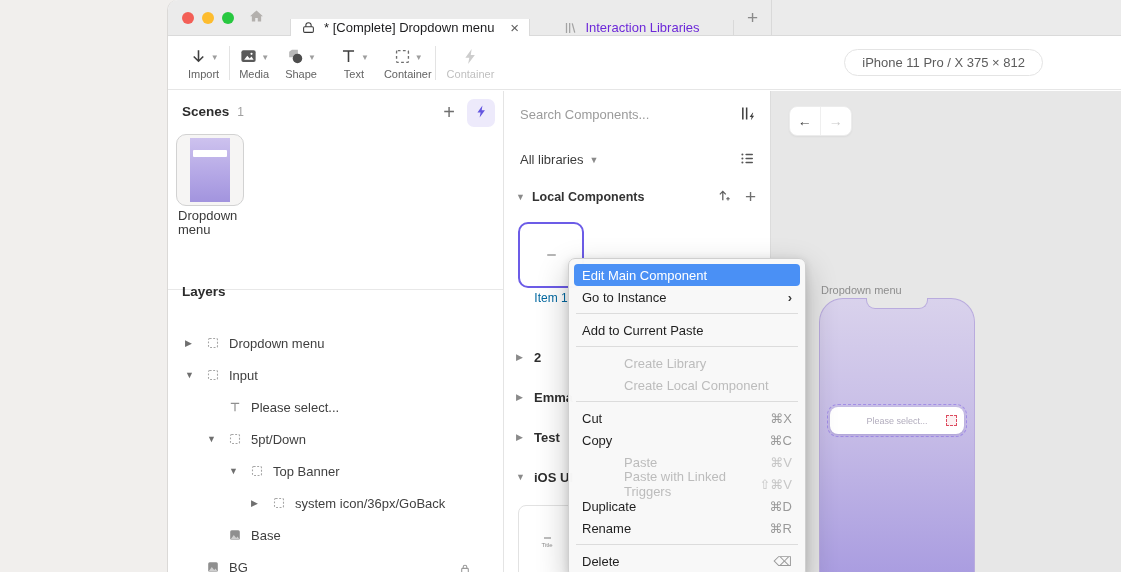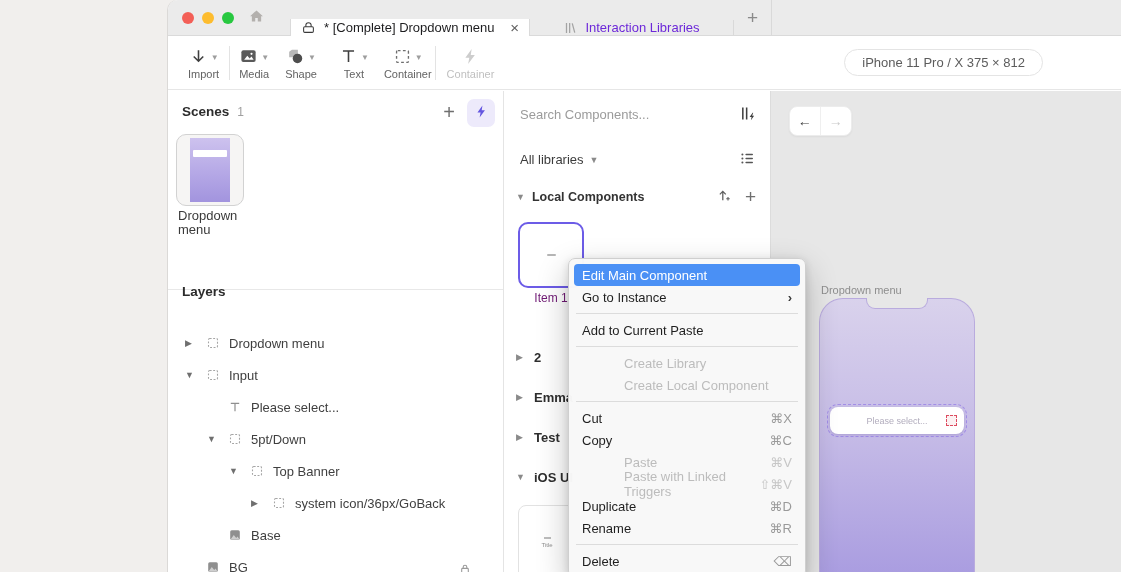--- a/index.html
+++ b/index.html
@@ -88,21 +88,21 @@
   .local-header .caret { font-size:9px; color:#8a8a8a; }
   .local-header .htitle { font-size:12.5px; font-weight:bold; color:#333; }
   .local-actions { position:absolute; right:14px; top:96px; display:flex; align-items:center; gap:13px; }
   .local-actions .plus { font-size:19px; color:#6f6f6f; line-height:18px; }
   .comp-card {
     position:absolute; left:14px; top:131px; width:66px; height:66px;
     border:2px solid #6c5ce7; border-radius:10px; background:#fff;
     display:flex; align-items:center; justify-content:center;
   }
   .comp-card .dash { width:9px; height:2px; background:#b5b5b5; border-radius:1px; }
-  .comp-card-label { position:absolute; left:14px; top:200px; width:66px; text-align:center; font-size:12px; color:#701a75; }
+  .comp-card-label { position:absolute; left:14px; top:200px; width:66px; text-align:center; font-size:12px; color:#0369a1; }
   .comp-sections { position:absolute; left:12px; top:246px; right:0; }
   .comp-section { height:40px; display:flex; align-items:center; gap:8px; }
   .comp-section .caret { font-size:9px; color:#8a8a8a; width:10px; }
   .comp-section .slabel { font-size:13px; font-weight:bold; color:#2e2e2e; white-space:nowrap; }
   .bottom-thumb {
     position:absolute; left:14px; top:414px; width:58px; height:75px;
     border:1px solid #e2e2e2; border-radius:8px; background:#fff;
     display:flex; flex-direction:column; align-items:center; justify-content:center; gap:3px;
   }
   .bottom-thumb .tdash { width:7px; height:1.5px; background:#bdbdbd; }

